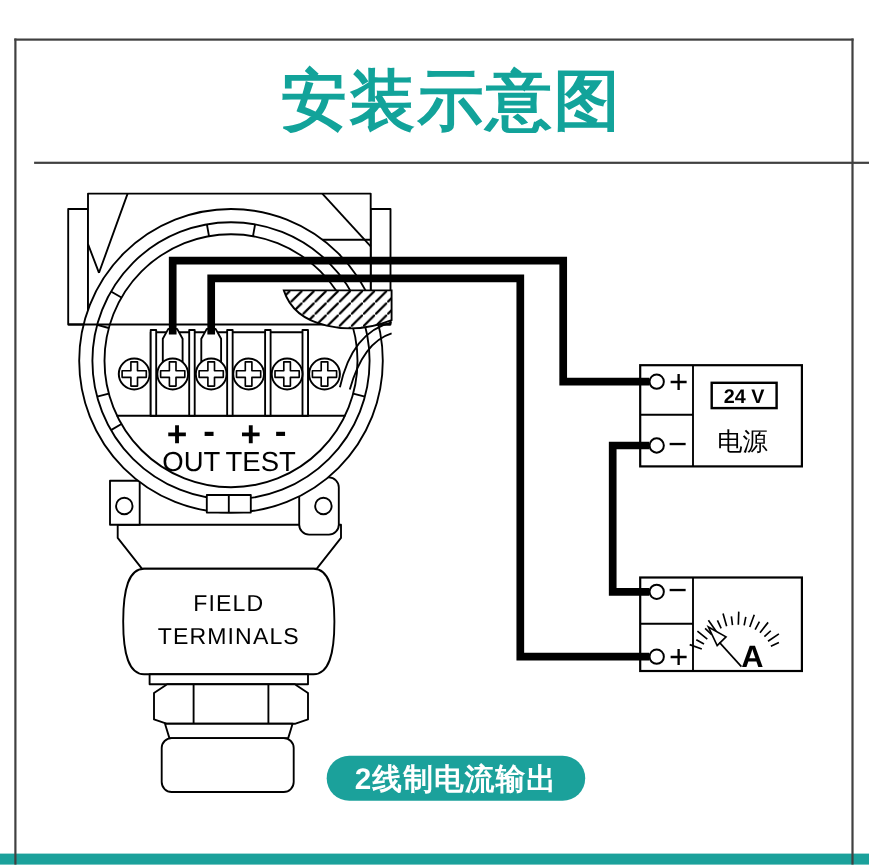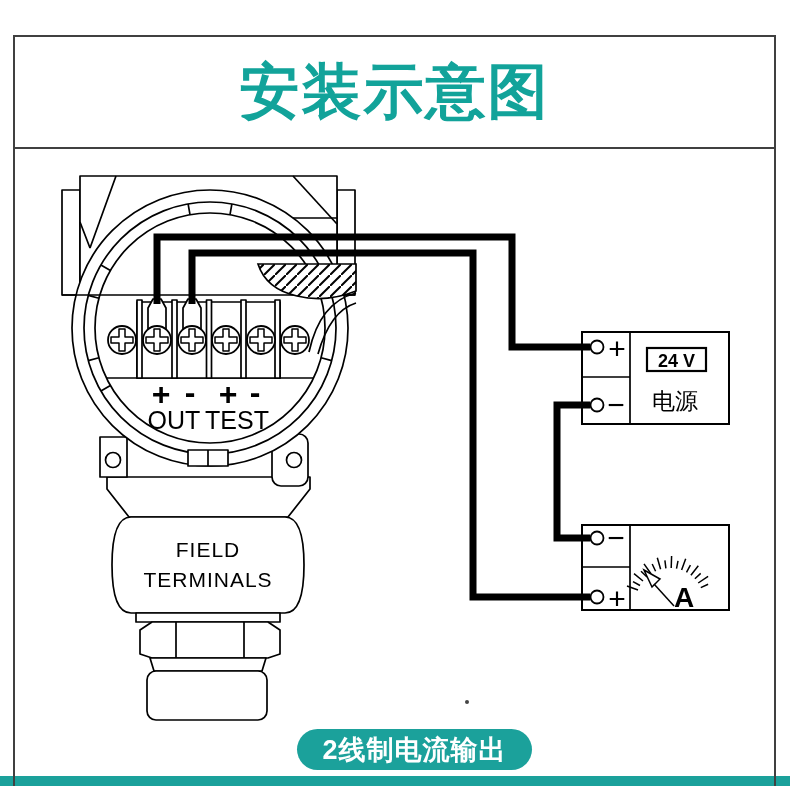--- a/index.html
+++ b/index.html
@@ -13,37 +13,37 @@
     width:790px;height:786px;position:relative;overflow:hidden;
     background:#ffffff;
     font-family:"Liberation Sans","DejaVu Sans",sans-serif;
   }
   .frame{
     position:absolute;left:13px;top:35px;width:763px;height:751px;
     border:2px solid var(--frame);border-bottom:none;box-sizing:border-box;
     background:transparent;
   }
   .title-bar{
-    position:absolute;left:0;top:0;width:100%;height:110px;
+    position:absolute;left:16px;top:0;width:100%;height:110px;
     border-bottom:2px solid var(--frame);
     display:flex;align-items:center;justify-content:center;
   }
   .title-bar h1{
     margin:0;font-size:60px;font-weight:bold;letter-spacing:2px;
     color:var(--accent);
     font-family:"Liberation Sans","DejaVu Sans",sans-serif;
   }
   svg.diagram{position:absolute;left:0;top:0;width:790px;height:786px;}
   svg .ln{stroke:#000;fill:none;stroke-width:1.7;stroke-linejoin:round;}
   svg .lnw{stroke:#000;fill:#fff;stroke-width:1.7;stroke-linejoin:round;}
   svg .lbl{font-family:"Liberation Sans","DejaVu Sans",sans-serif;fill:#000;
     text-anchor:middle;dominant-baseline:central;}
   svg .wire{stroke:var(--wire);stroke-width:7;fill:none;stroke-linejoin:miter;stroke-linecap:butt;}
   .badge{
-    position:absolute;left:297px;top:729px;width:235px;height:41px;
+    position:absolute;left:297px;top:687px;width:235px;height:41px;
     background:var(--badge);border-radius:21px;
     color:#ffffff;font-size:27px;font-weight:bold;letter-spacing:1px;
     display:flex;align-items:center;justify-content:center;
   }
   .dot{position:absolute;left:465px;top:700px;width:4px;height:4px;border-radius:50%;background:#444;}
   .bottom-strip{position:absolute;left:0;bottom:0;width:790px;height:10px;background:var(--badge);}
 </style>
 </head>
 <body>
 

